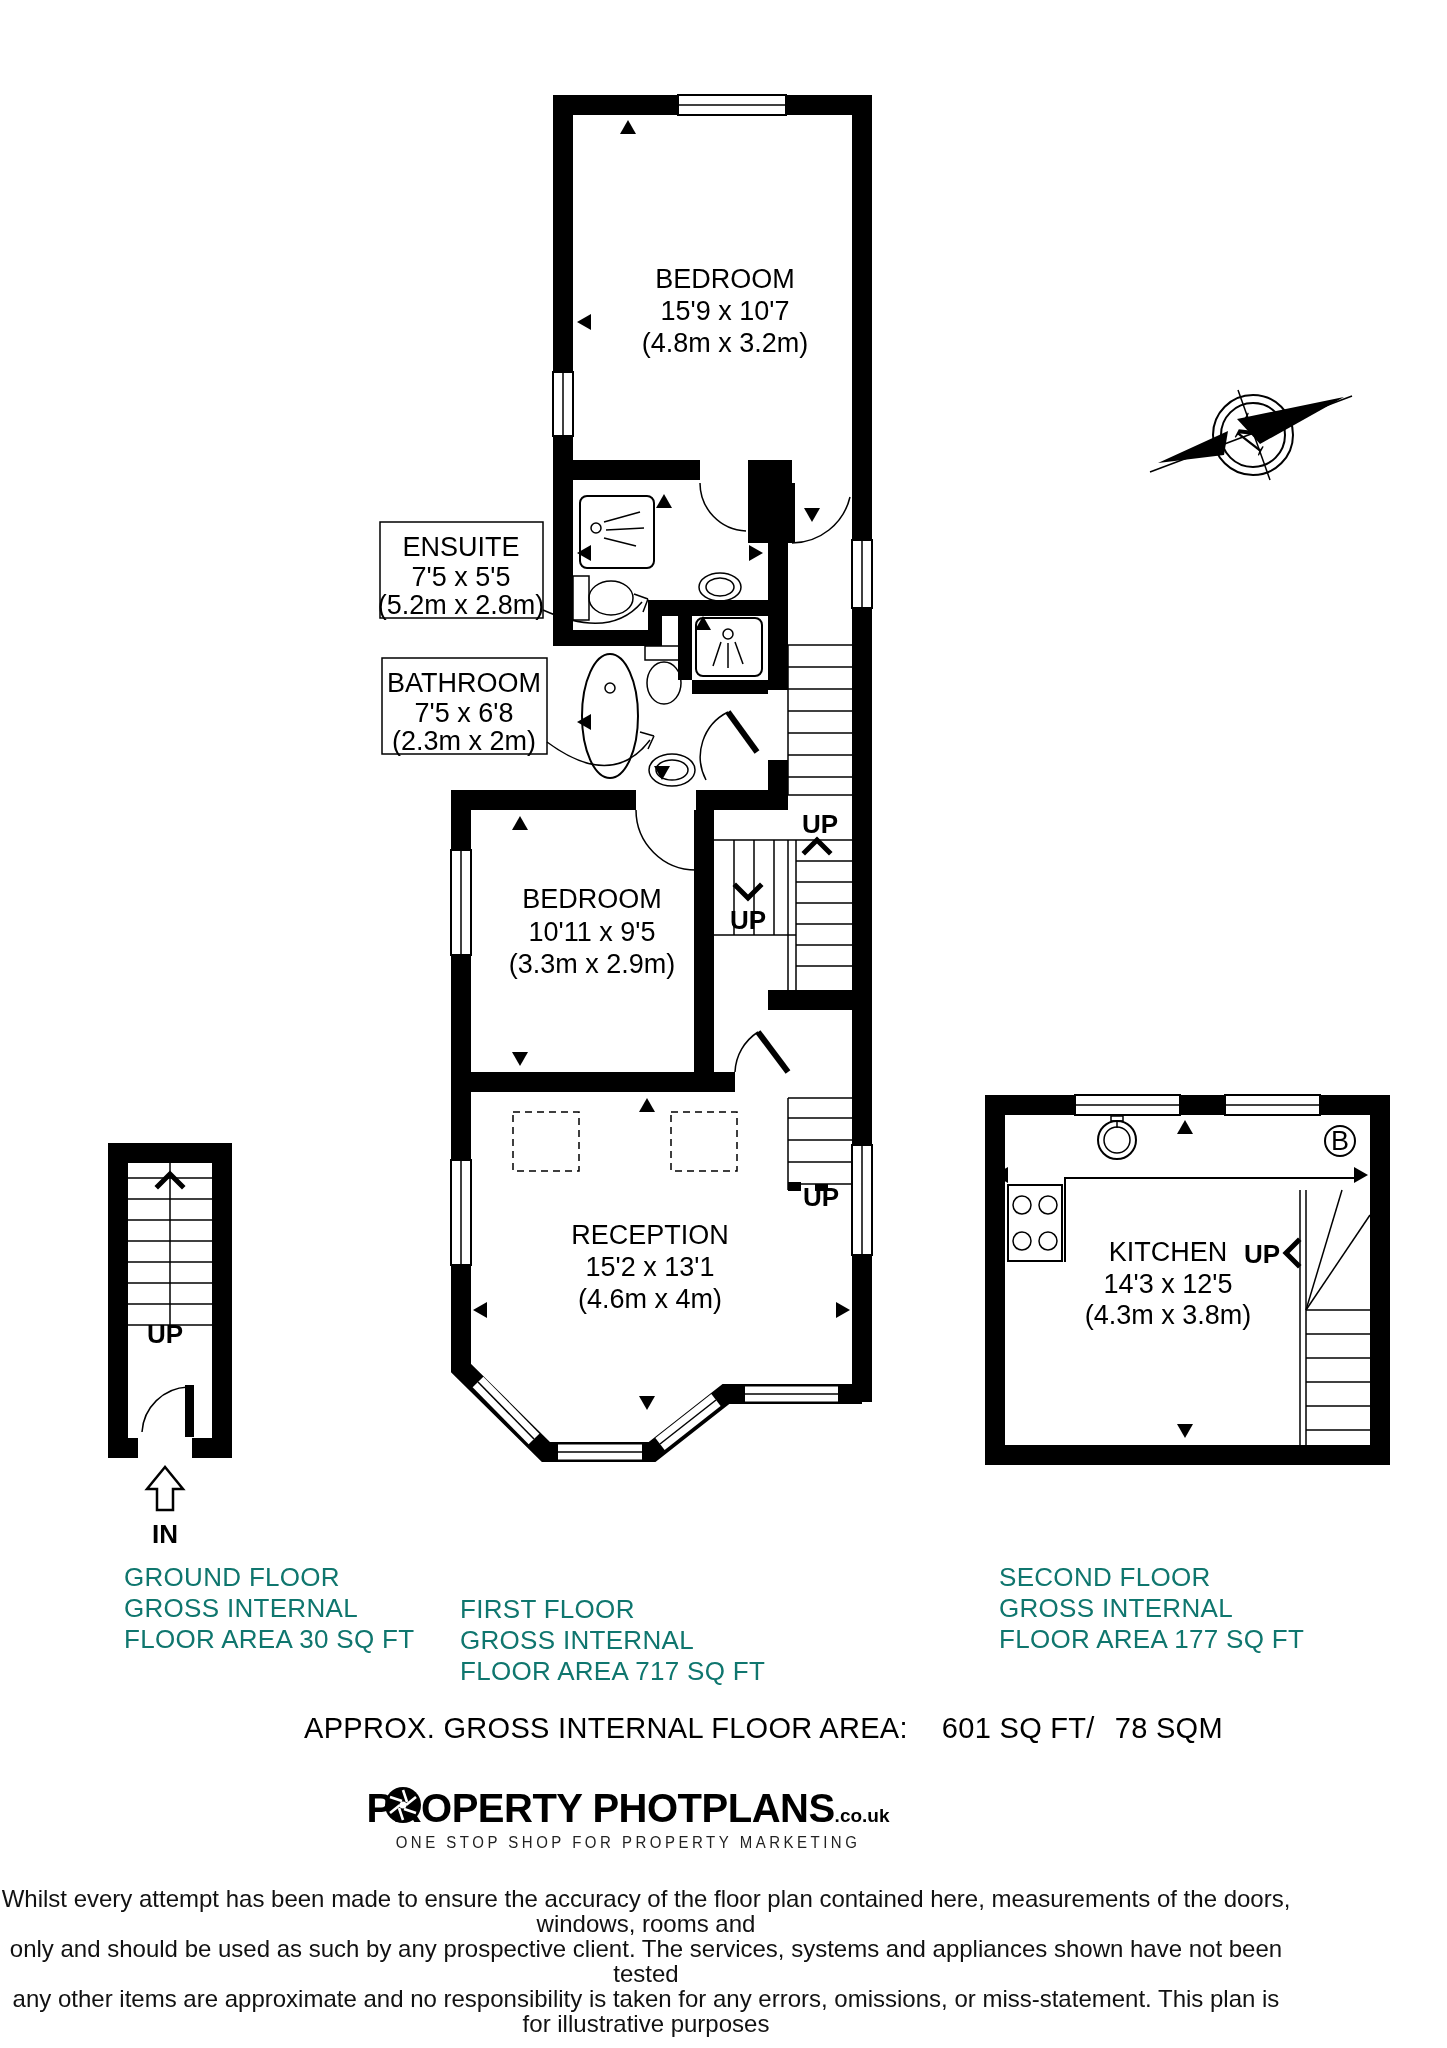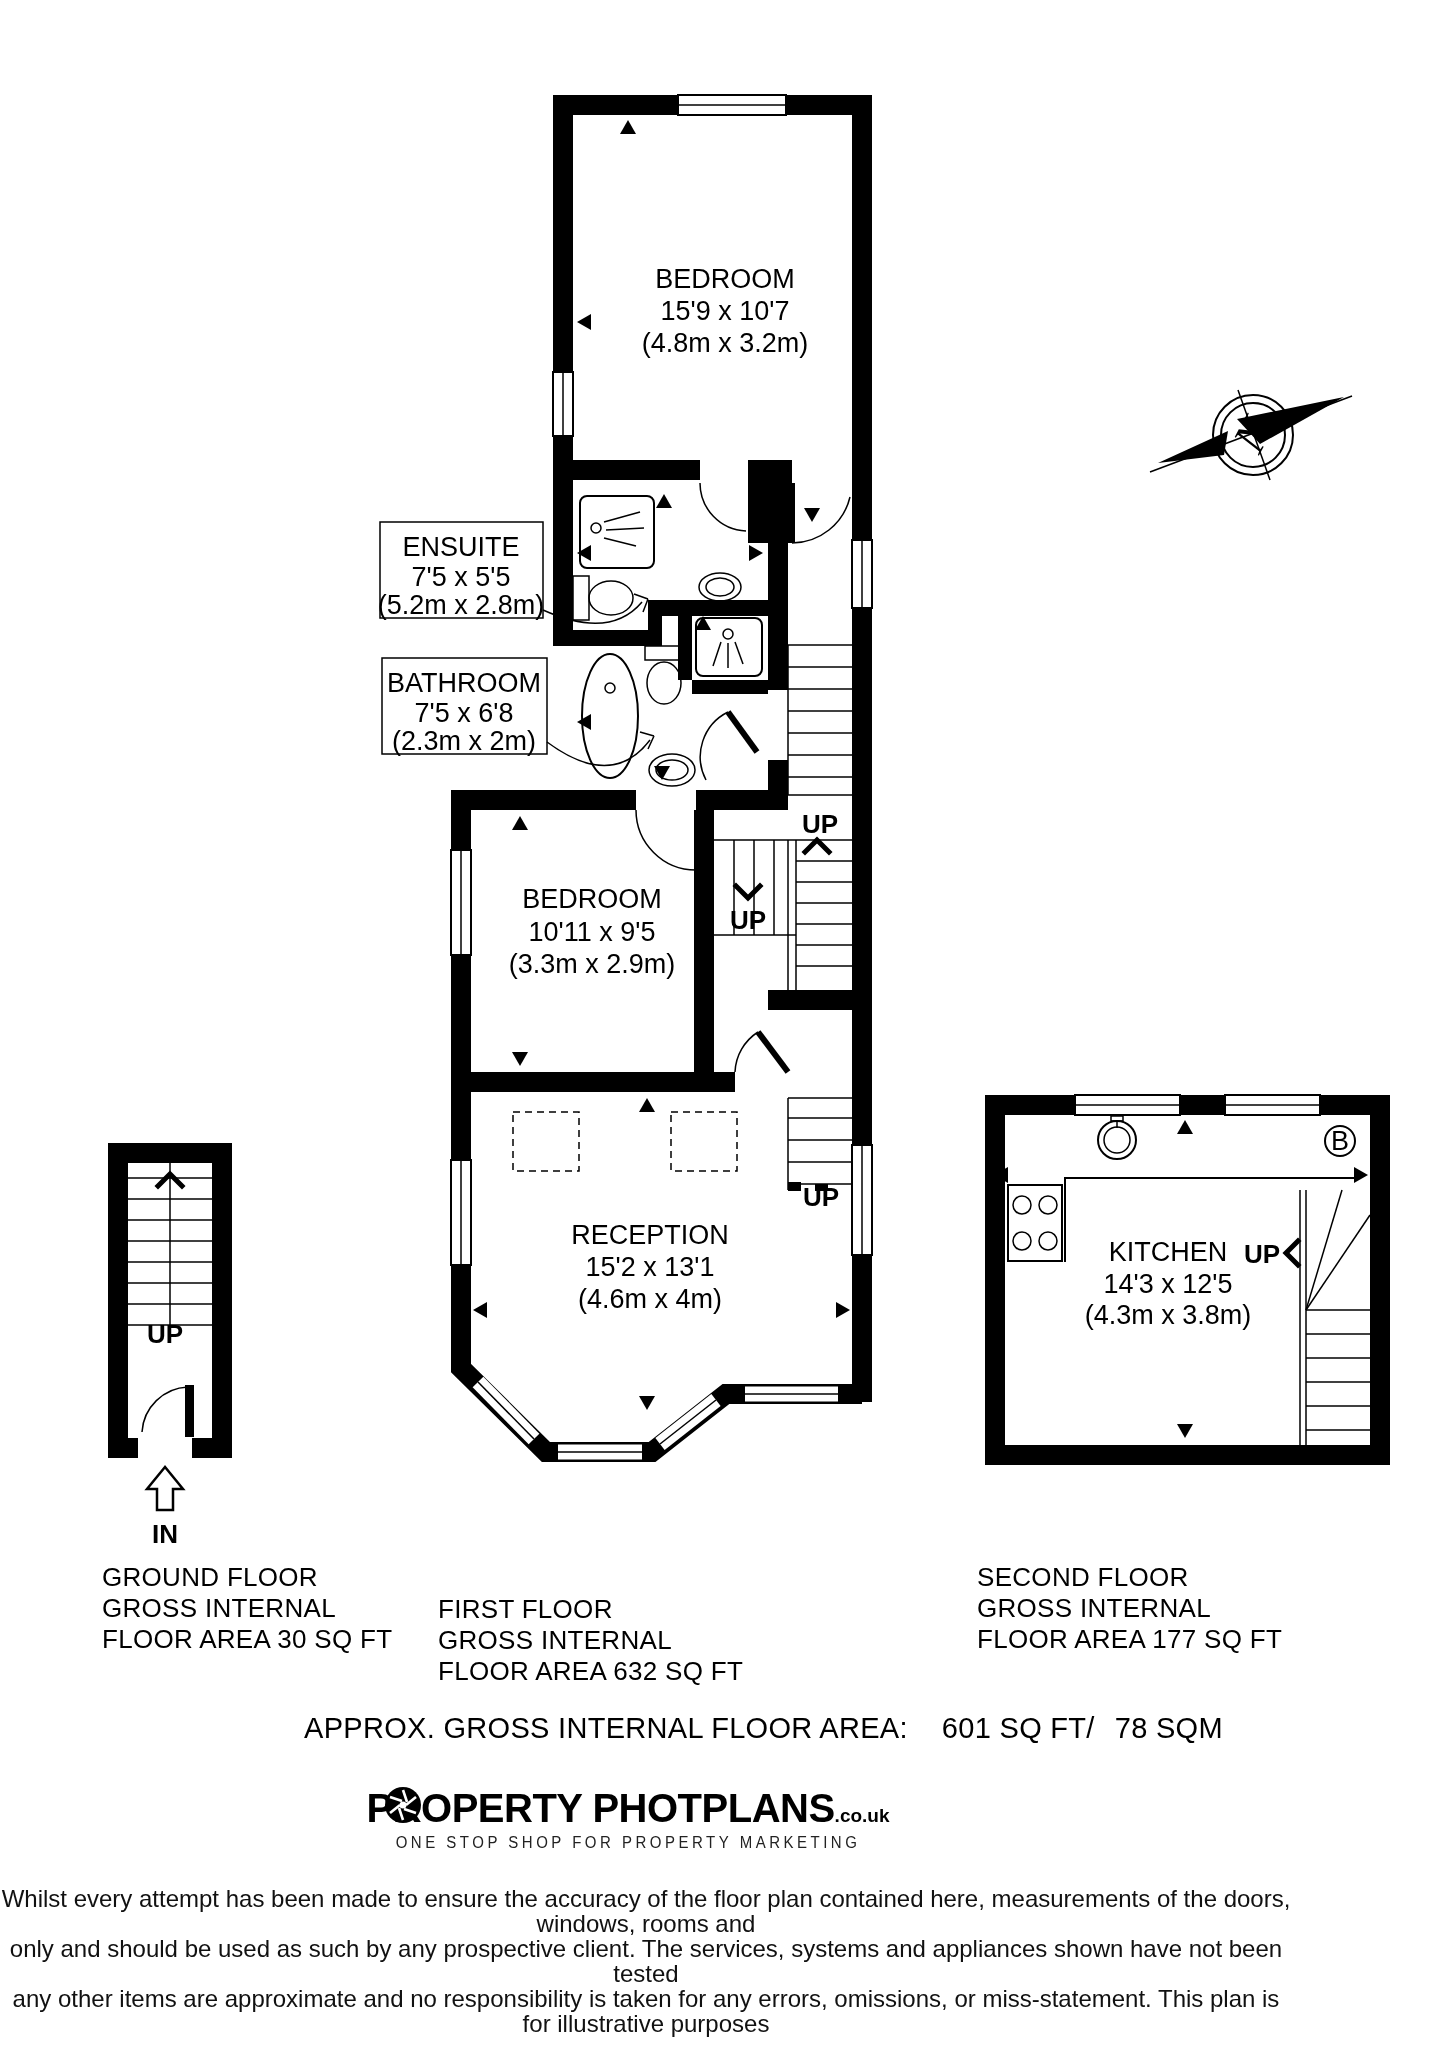--- a/index.html
+++ b/index.html
@@ -1,20 +1,20 @@
 <!DOCTYPE html>
 <html><head>
 <meta charset="utf-8">
 <style>
   html,body{margin:0;padding:0;}
   body{width:1447px;height:2048px;position:relative;background:#ffffff;
        font-family:"Liberation Sans",sans-serif;color:#000;}
   svg{position:absolute;left:0;top:0;}
   .abs{position:absolute;}
-  .floor-label{font-size:26px;line-height:31px;letter-spacing:.3px;color:#000000;}
+  .floor-label{font-size:26px;line-height:31px;letter-spacing:.3px;color:#0f766e;margin-left:22px;}
   .total-line{width:1447px;text-align:center;font-size:29px;letter-spacing:.3px;}
   .total-line span{display:inline-block;}
   .total-gap{width:34px;}
   .total-gap2{width:20px;}
   .logo-wrap{left:383px;top:1786px;width:490px;}
   .logo-row{display:flex;align-items:center;justify-content:center;}
   .logo-main{font-size:40px;font-weight:700;letter-spacing:-.5px;white-space:nowrap;}
   .logo-suffix{font-size:19px;font-weight:700;align-self:flex-end;margin-bottom:4px;}
   .logo-cam{margin:0 1px;}
   .tagline{margin-top:2px;text-align:center;font-size:15px;letter-spacing:3.5px;
@@ -359,21 +359,21 @@
 </svg>
 
 <div class="abs floor-label" style="left:102px;top:1562px;">
   <div>GROUND FLOOR</div>
   <div>GROSS INTERNAL</div>
   <div>FLOOR AREA 30 SQ FT</div>
 </div>
 <div class="abs floor-label" style="left:438px;top:1594px;">
   <div>FIRST FLOOR</div>
   <div>GROSS INTERNAL</div>
-  <div>FLOOR AREA 632 SQ FT</div>
+  <div>FLOOR AREA 717 SQ FT</div>
 </div>
 <div class="abs floor-label" style="left:977px;top:1562px;">
   <div>SECOND FLOOR</div>
   <div>GROSS INTERNAL</div>
   <div>FLOOR AREA 177 SQ FT</div>
 </div>
 
 <div class="abs total-line" style="left:40px;top:1712px;">
   <span>APPROX. GROSS INTERNAL FLOOR AREA:</span><span class="total-gap"></span><span>601 SQ FT/</span><span class="total-gap2"></span><span>78 SQM</span>
 </div>

